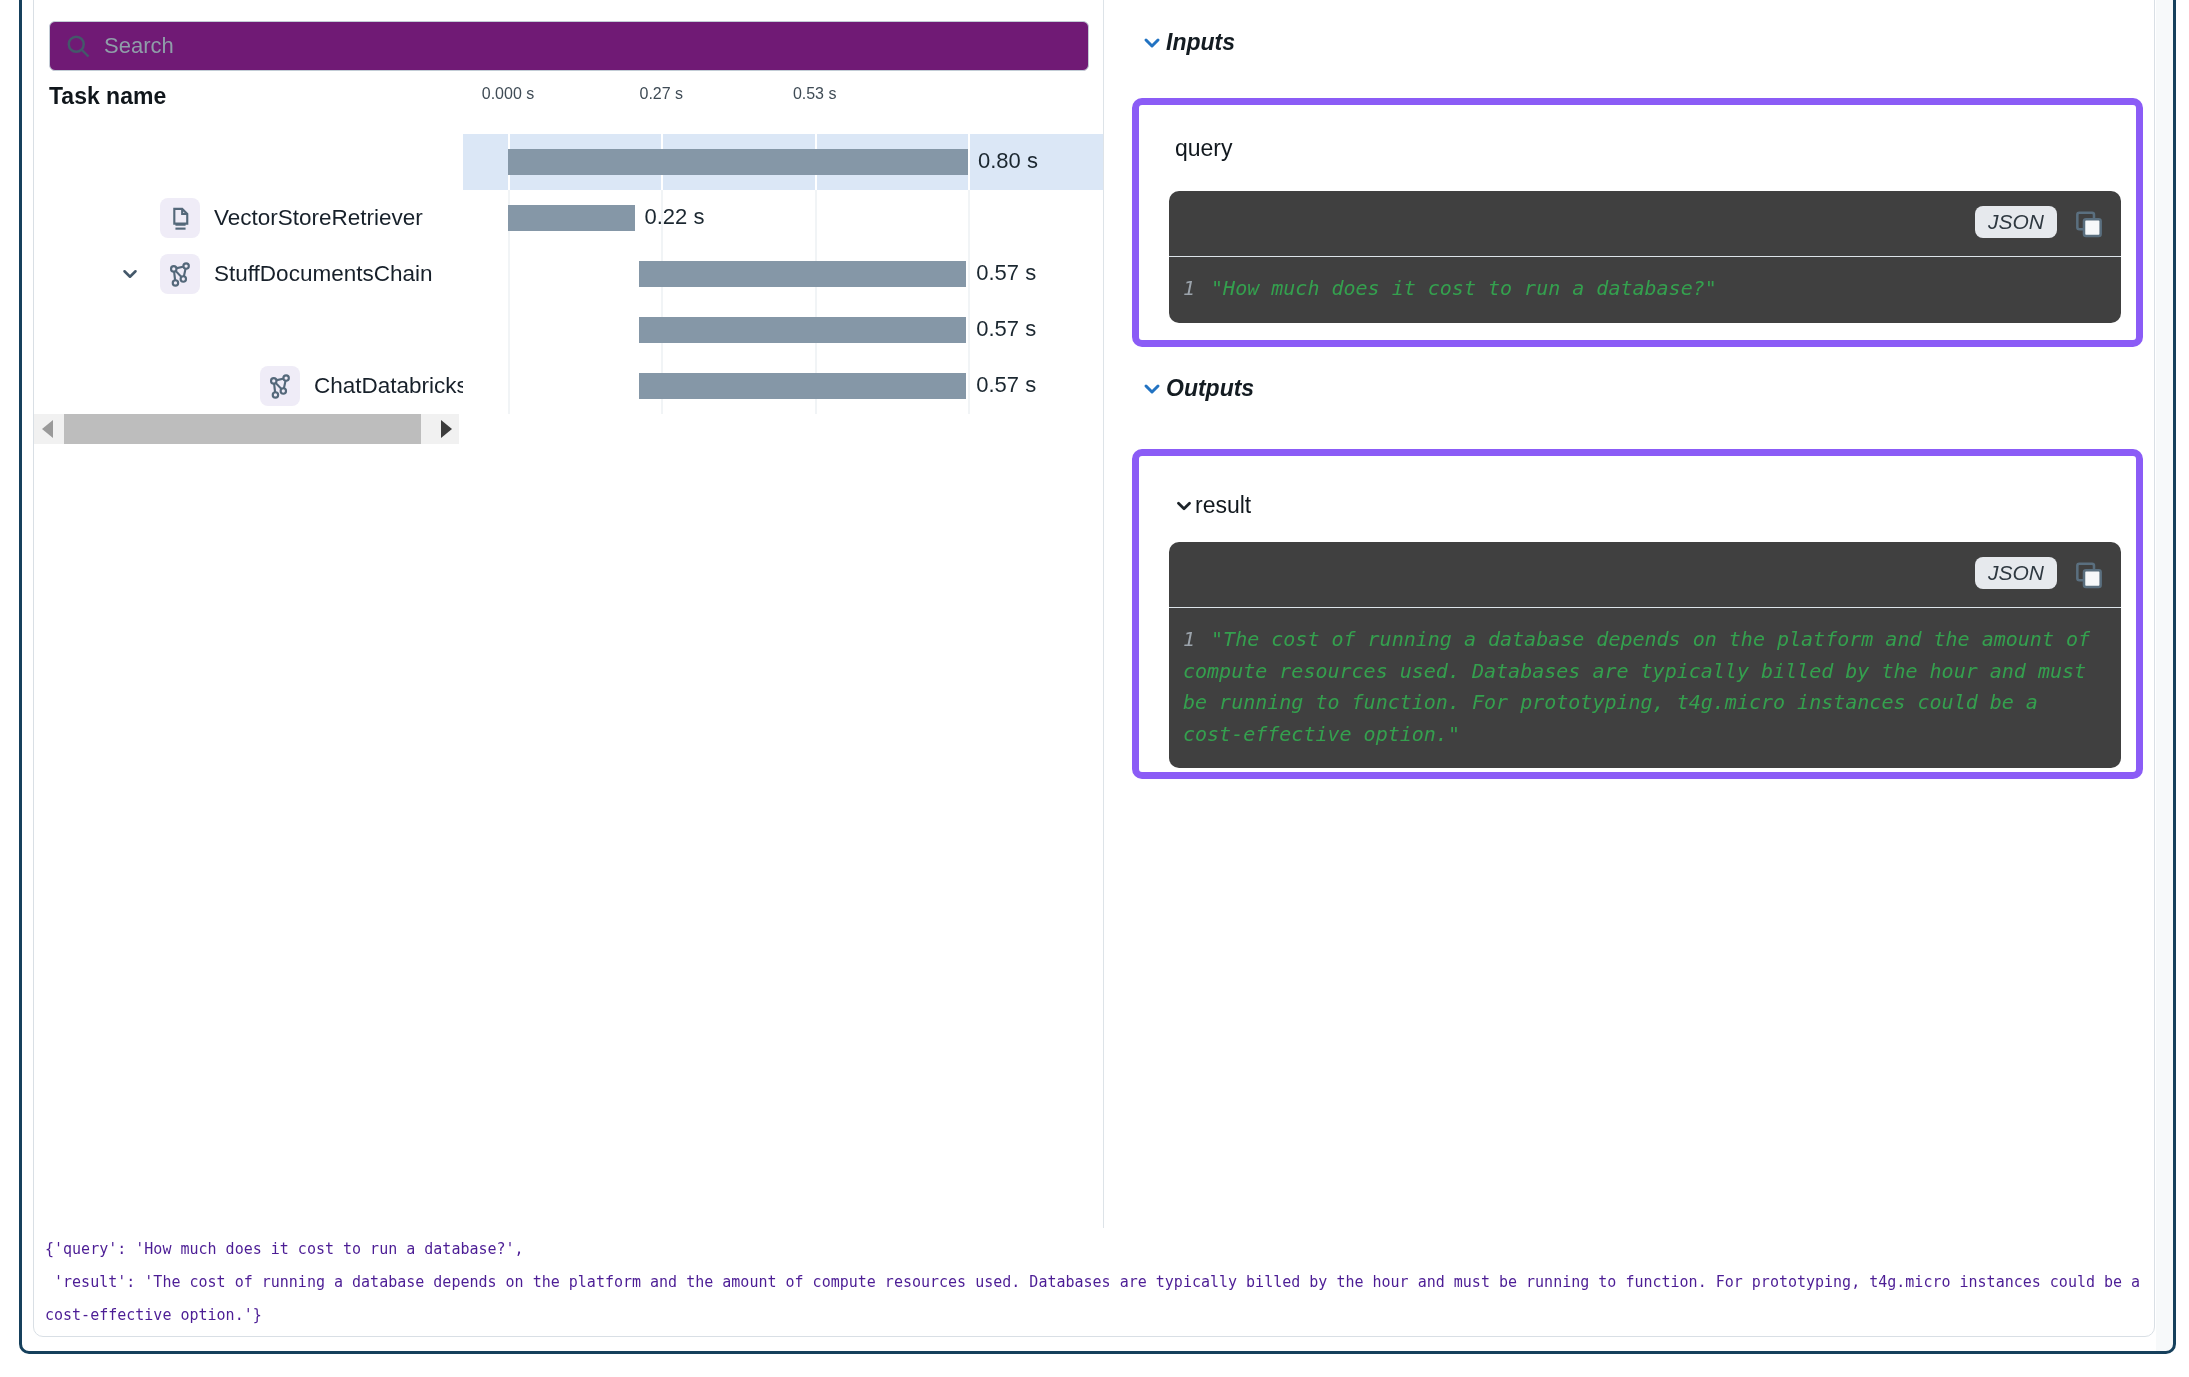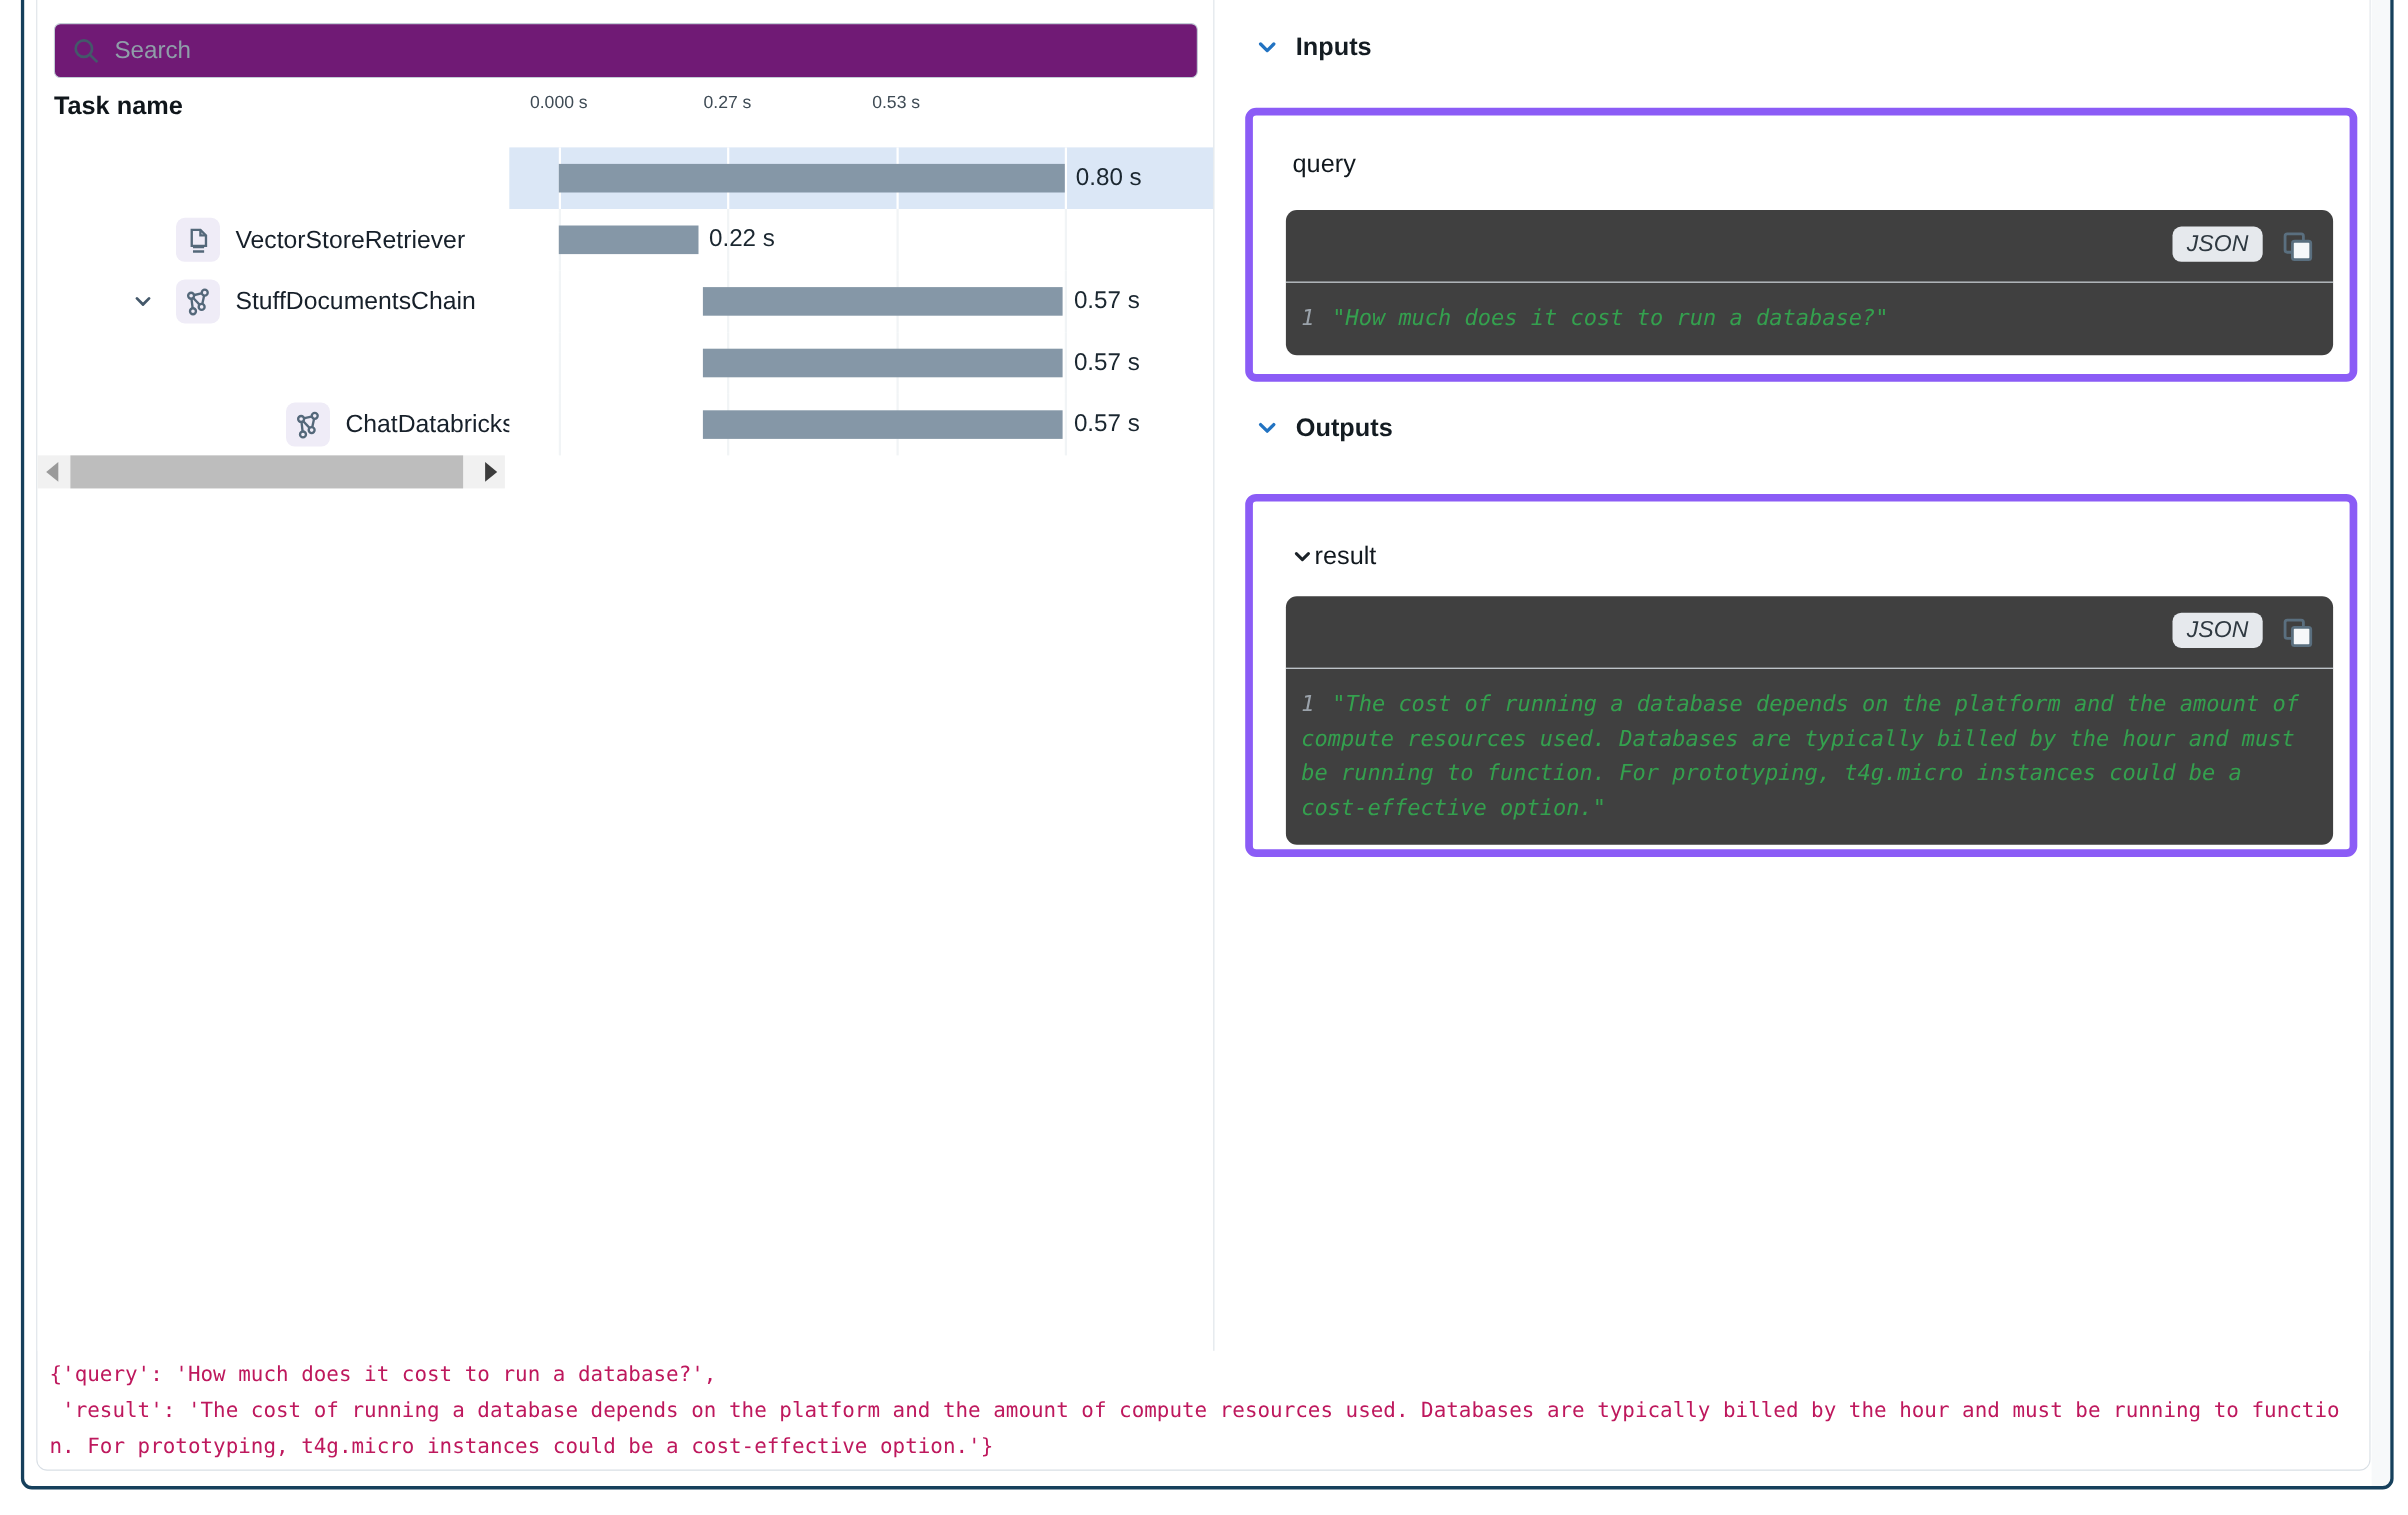--- a/index.html
+++ b/index.html
@@ -53,21 +53,21 @@
   .h-scrollbar { position:absolute; left:0; top:433px; width:425px; height:30px; background:#f1f1f1; }
   .hs-btn { position:absolute; top:0; width:26px; height:30px; display:flex; align-items:center; justify-content:center; }
   .hs-left { left:0; } .hs-right { right:0; }
   .tri-left  { width:0; height:0; border-top:9px solid transparent; border-bottom:9px solid transparent; border-right:11px solid #9a9a9a; }
   .tri-right { width:0; height:0; border-top:9px solid transparent; border-bottom:9px solid transparent; border-left:11px solid #3c3c3c; }
   .hs-thumb { position:absolute; left:30px; top:0; width:357px; height:30px; background:#bdbdbd; }
 
   
   .detail-panel { position:absolute; left:1069px; top:0; width:1053px; height:1247px;
                   border-left:1px solid #dde3e8; background:#fff; }
-  .section-header { position:absolute; display:flex; align-items:center; gap:14px; }
+  .section-header { position:absolute; display:flex; align-items:center; gap:2px;font-style:italic; }
   .section-title { font-size:23px; font-weight:700; color:#141c22; }
 
   .card { position:absolute; left:28px; width:1011px; background:#fff;
           border:7px solid #8b5cf6; border-radius:10px; }
   .field-label { position:absolute; left:36px; top:30px; font-size:23px; color:#11181e; }
   .field-label-row { position:absolute; left:34px; top:36px; display:flex; align-items:center; gap:0; }
   .field-label-row .fl { font-size:23px; color:#11181e; font-weight:500; }
 
   .code-block { position:absolute; left:30px; width:952px; background:#404040;
                 border-radius:10px; overflow:hidden;font-style:italic; }
@@ -75,22 +75,22 @@
   .json-pill { position:absolute; right:64px; top:15px; background:#e6e9ed; border-radius:8px;
                padding:4px 13px; font-size:21px; color:#2f3941; }
   .copy-btn { position:absolute; right:16px; top:16px; width:34px; height:34px;
               display:flex; align-items:center; justify-content:center; }
   .code-body { padding:16px 18px 18px 14px; font-family:"DejaVu Sans Mono", monospace;
                font-size:20px; line-height:31.5px; color:#34a04e; overflow-wrap:break-word; }
   .line-no { color:#9ba3ab; margin-right:16px; }
 
   
   .raw-output { position:absolute; left:11px; top:1252px; width:2098px;
-                font-family:"DejaVu Sans Mono", monospace; font-size:19px; line-height:33px;
-                color:#be185d; white-space:pre-wrap; word-break:break-all; }
+                font-family:"DejaVu Sans Mono", monospace; font-size:15px; line-height:33px;
+                color:#4c1d95; white-space:pre-wrap; word-break:break-all; }
 </style>
 </head>
 <body>
 
 <div class="stage">
 
   <div class="inner-box">
 
     <div class="trace-panel">
 

